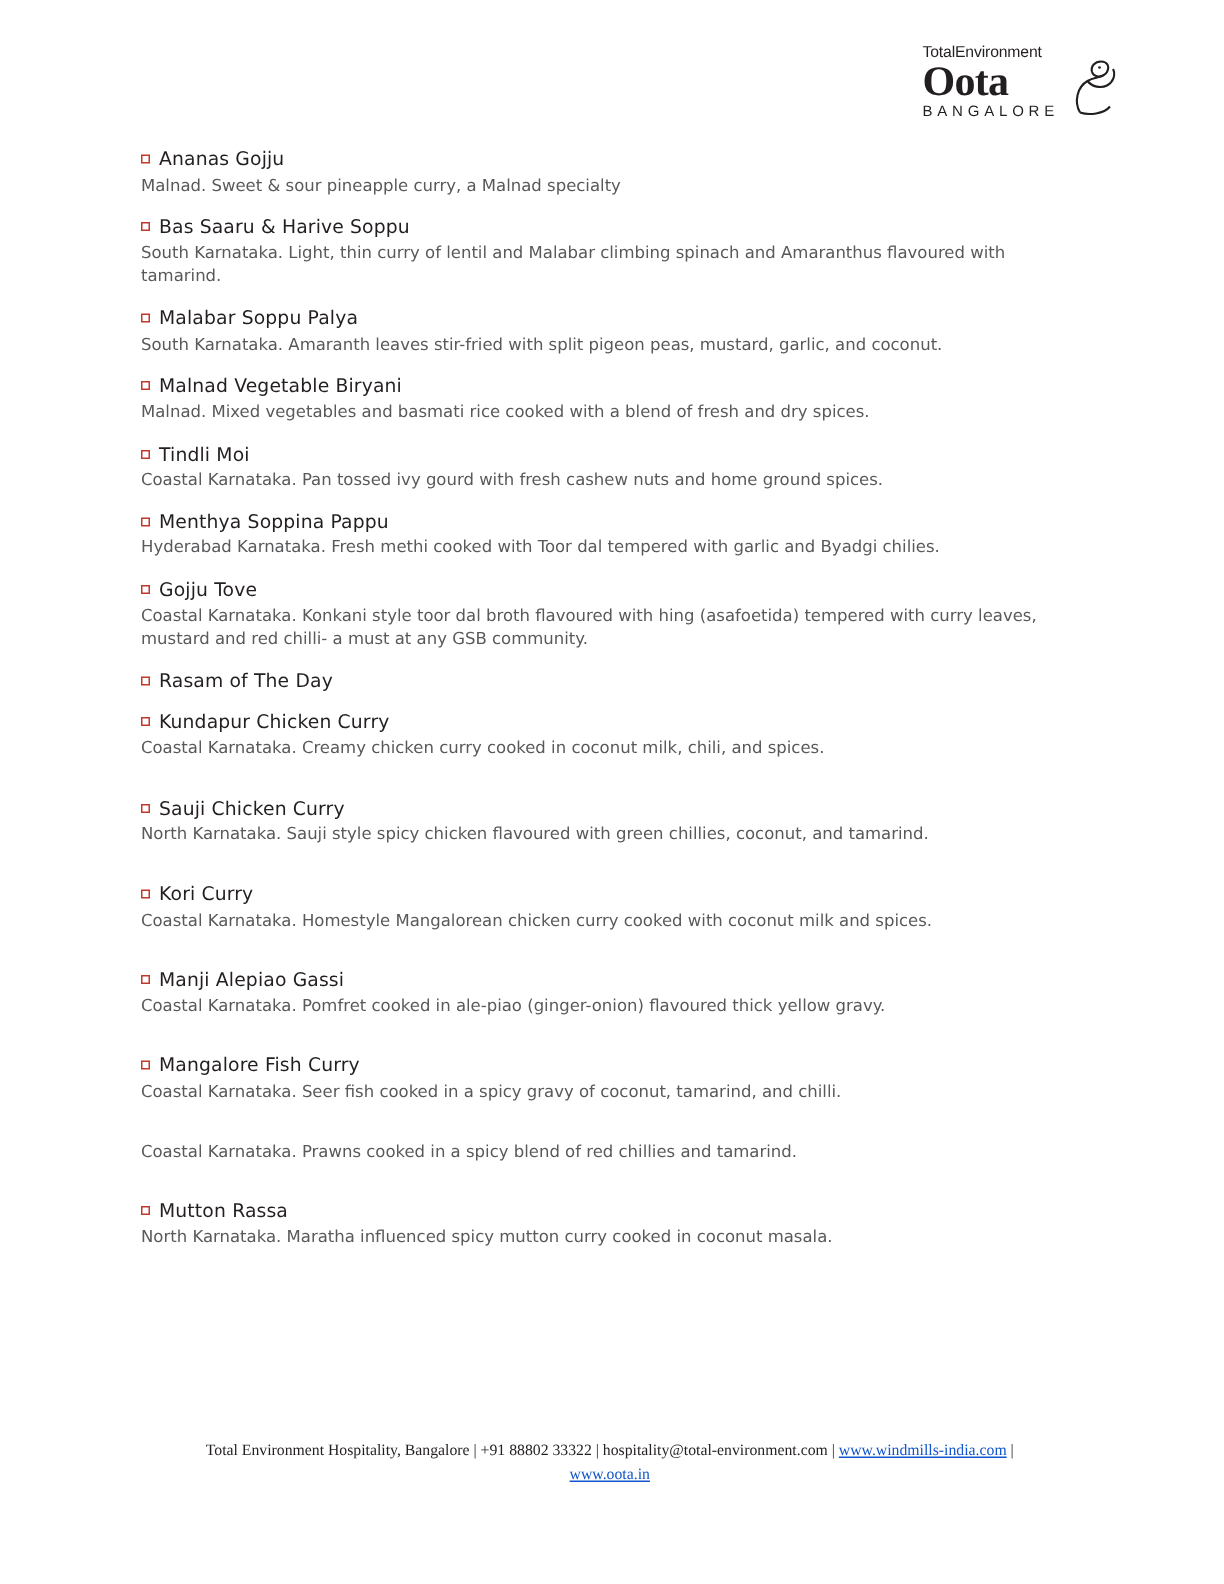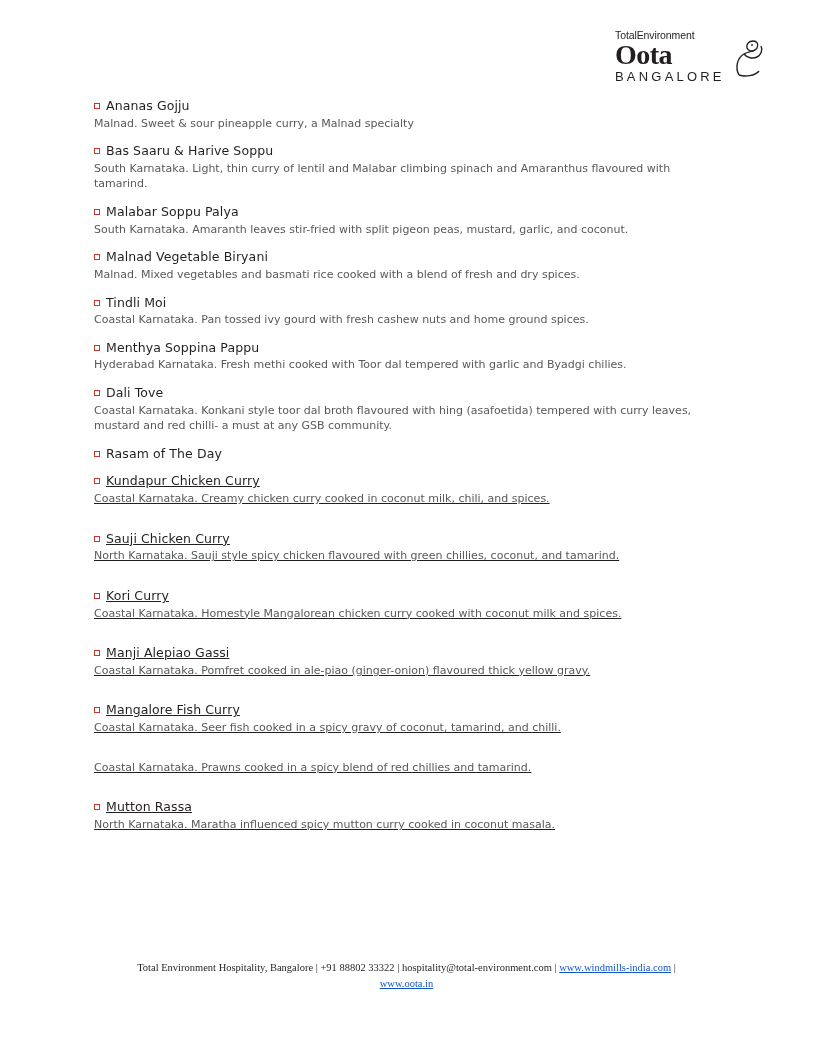--- a/index.html
+++ b/index.html
@@ -51,21 +51,21 @@
   .logo-oota {
     font-family: "Liberation Serif", serif;
     font-weight: bold;
     font-size: 28px;
     letter-spacing: -0.5px;
     color: #231f20;
     line-height: 0.95;
   }
   .logo-city {
     font-family: "Liberation Sans", sans-serif;
-    font-size: 13px;
+    font-size: 10px;
     letter-spacing: 3.2px;
     color: #231f20;
     margin-top: 2px;
   }
   .logo-mark {
     margin-left: 8px;
     margin-top: 8px;
   }
 
   
@@ -102,21 +102,21 @@
   }
   .item-desc {
     font-family: "DejaVu Sans", sans-serif;
     font-size: 11px;
     color: #58595b;
     line-height: 1.42;
     margin: 2px 0 0 0;
     max-width: 625px;
   }
   .gap-s { margin-bottom: 12px; }
-  .gap-m { margin-bottom: 24px; text-decoration: underline; }
+  .gap-m { margin-bottom: 24px; }
 
   
   .footer {
     position: absolute;
     left: 0;
     right: 0;
     top: 960px;
     text-align: center;
     font-family: Liberation Serif, serif;
     font-size: 10.5px;
@@ -195,21 +195,21 @@
       <div class="menu-item gap-s">
         <div class="item-title-row">
           <span class="bullet"></span>
           <span class="item-title">Menthya Soppina Pappu</span>
         </div>
         <p class="item-desc">Hyderabad Karnataka. Fresh methi cooked with Toor dal tempered with garlic and Byadgi chilies.</p>
       </div>
       <div class="menu-item gap-s">
         <div class="item-title-row">
           <span class="bullet"></span>
-          <span class="item-title">Dali Tove</span>
+          <span class="item-title">Gojju Tove</span>
         </div>
         <p class="item-desc">Coastal Karnataka. Konkani style toor dal broth flavoured with hing (asafoetida) tempered with curry leaves, mustard and red chilli- a must at any GSB community.</p>
       </div>
       <div class="menu-item gap-s">
         <div class="item-title-row">
           <span class="bullet"></span>
           <span class="item-title">Rasam of The Day</span>
         </div>
       </div>
       <div class="menu-item gap-m">

